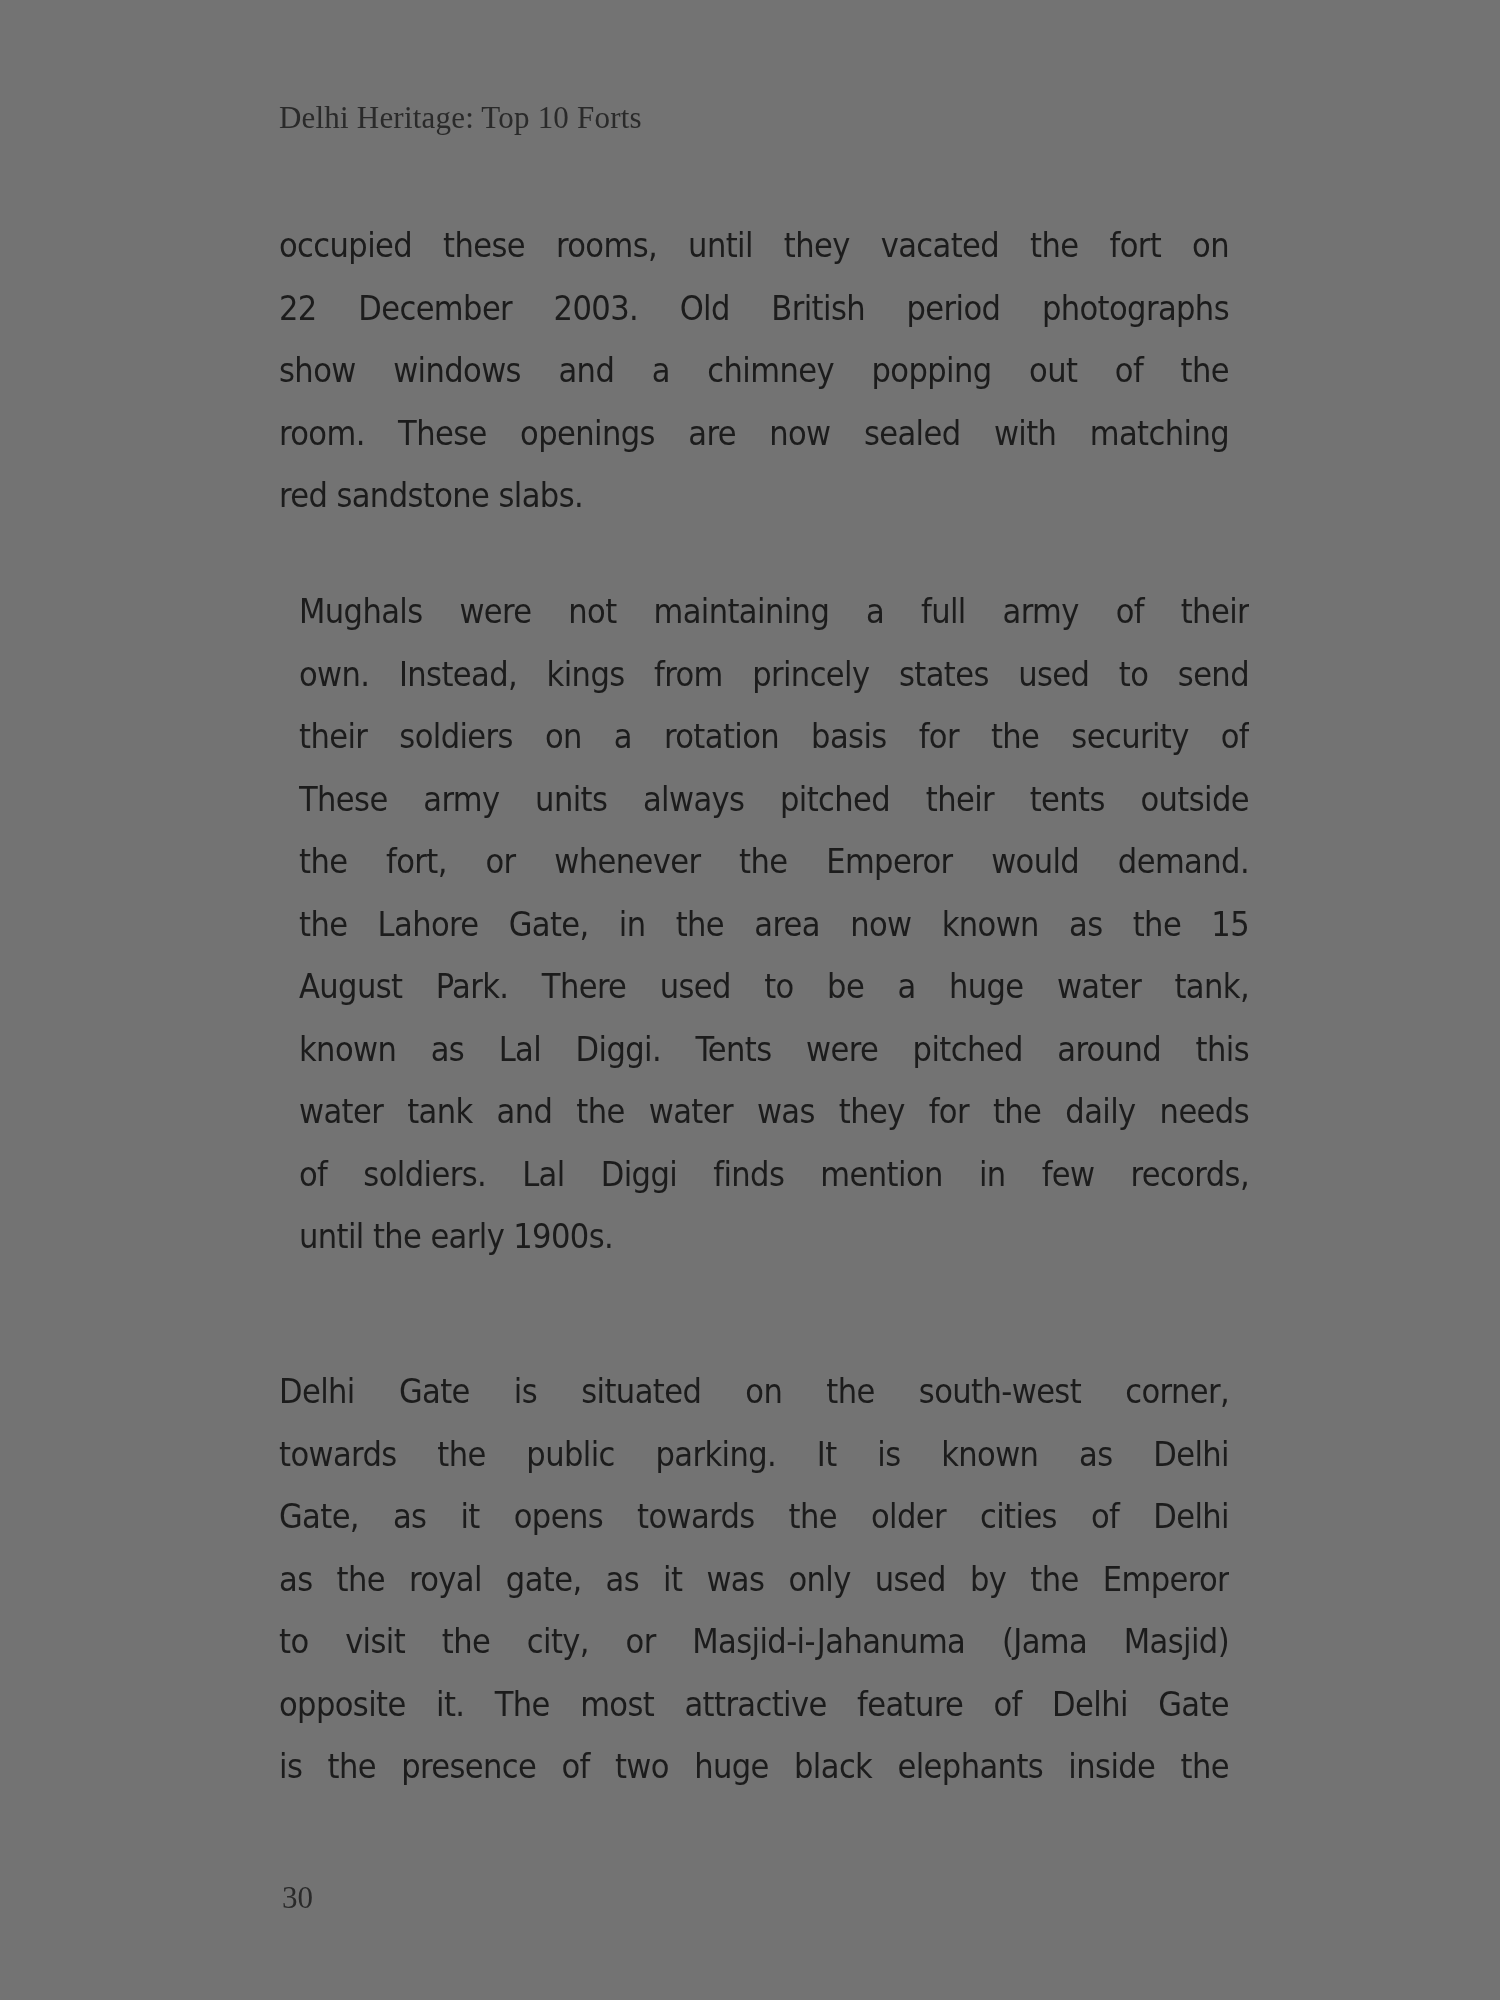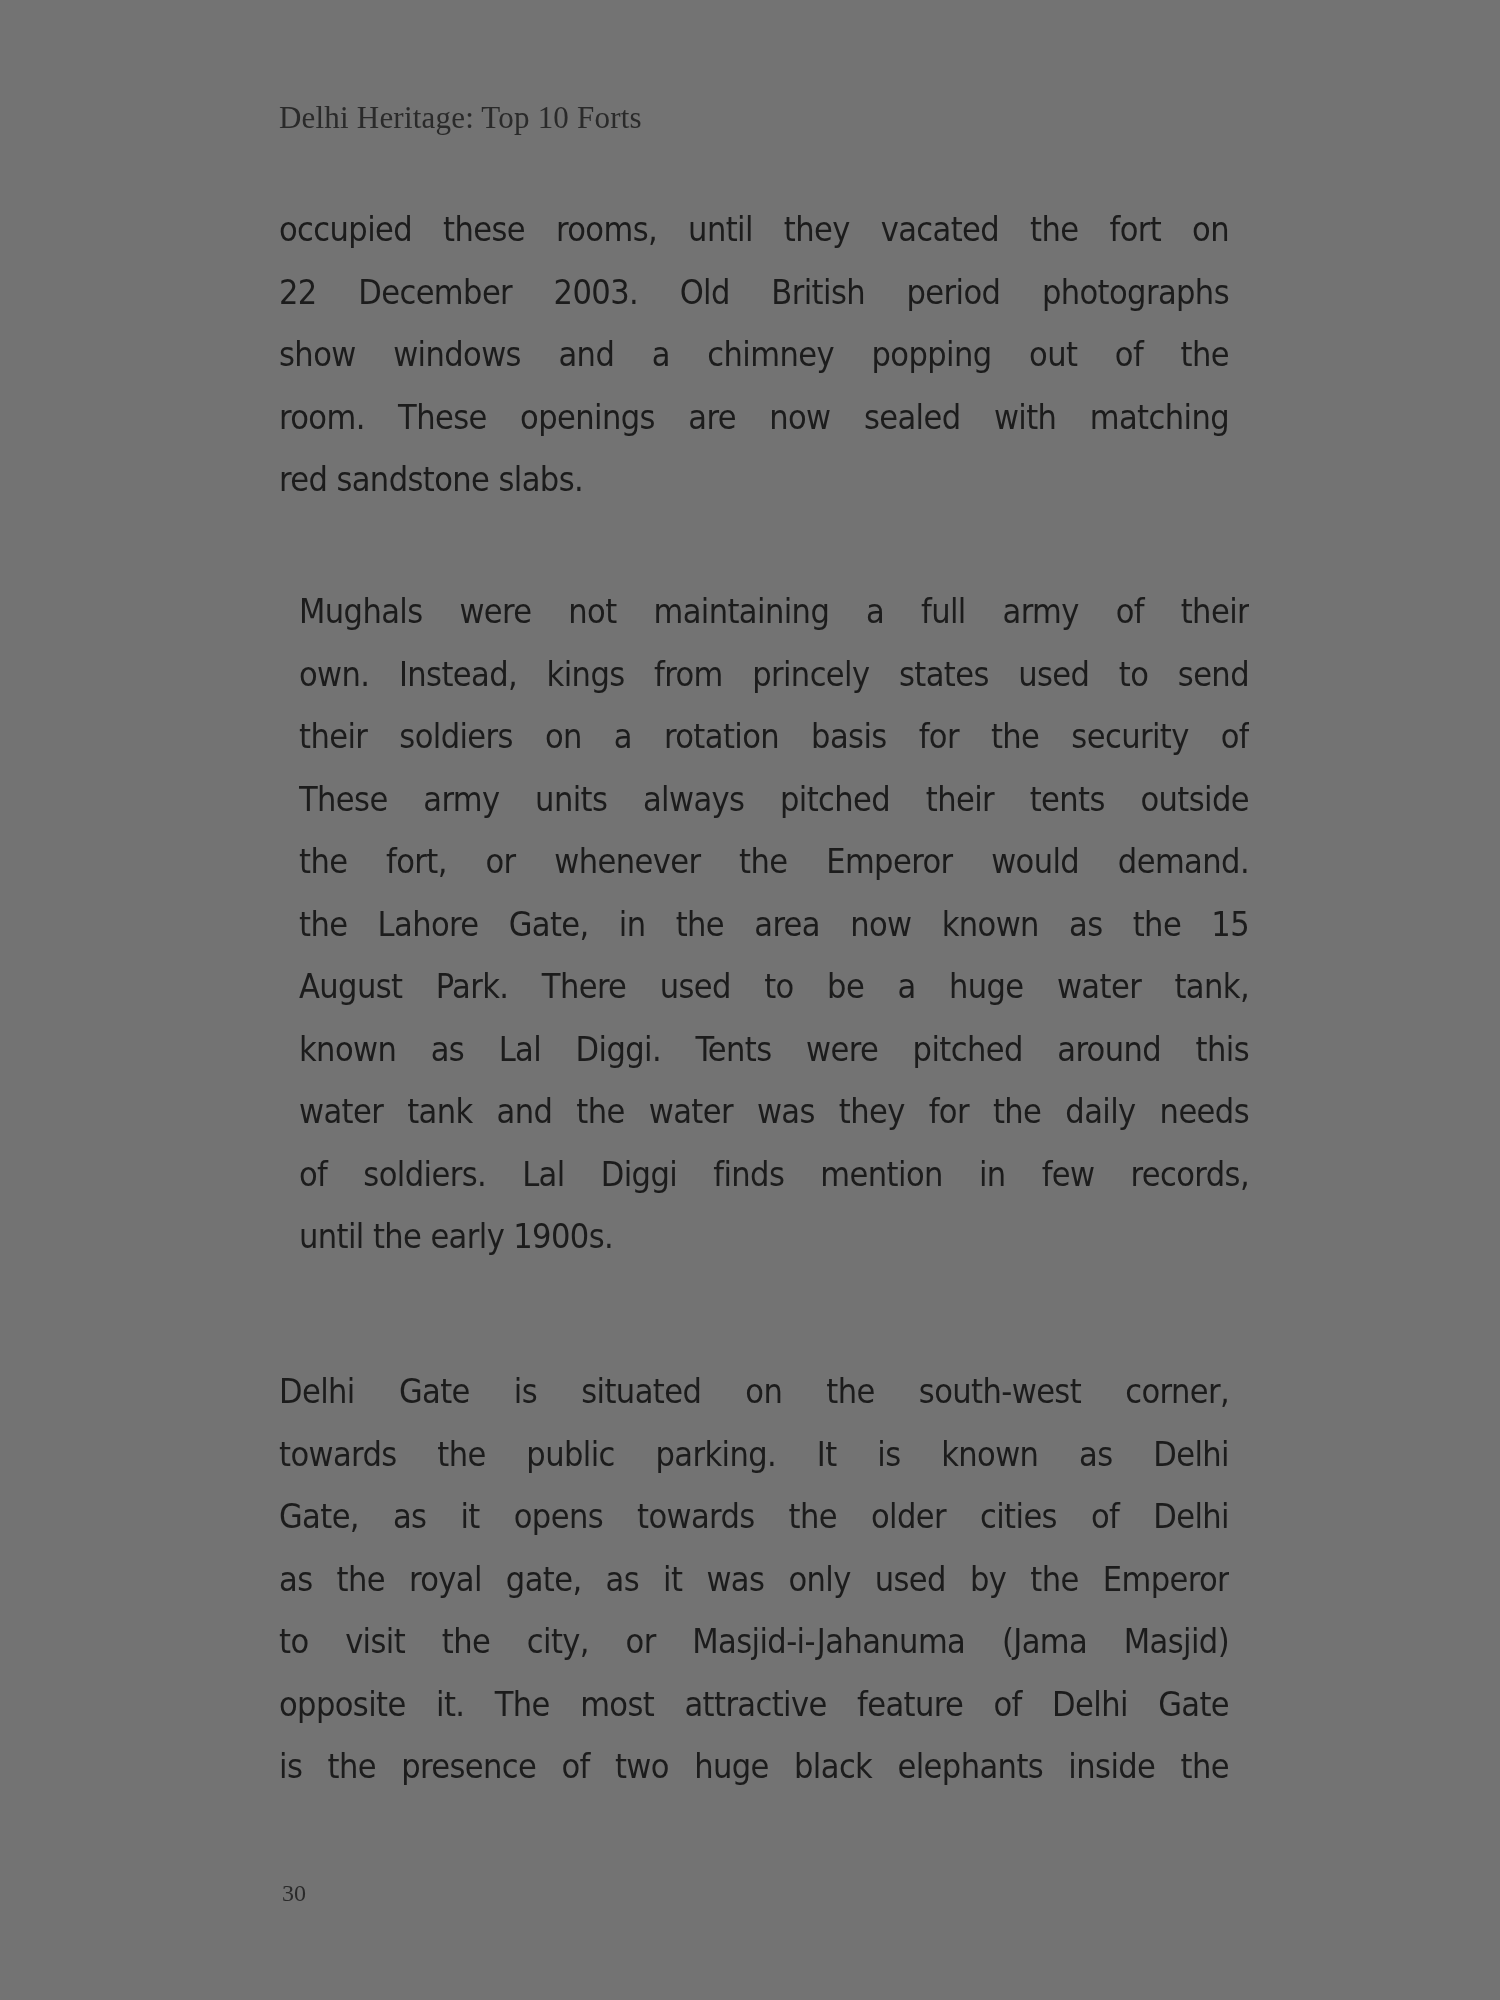--- a/index.html
+++ b/index.html
@@ -44,29 +44,29 @@
       white-space: nowrap;
       text-align: justify;
       text-align-last: justify;
       overflow: hidden;
       font-stretch: condensed;
       letter-spacing: -0.6px;
     }
     .line.last {
       text-align-last: left;
     }
-    .para-1 { top: 198px; }
+    .para-1 { top: 214px; }
     .para-2 { top: 580px; margin-left: 20px; }
     .para-3 { top: 1360px; }
     .page-number {
       position: absolute;
       left: 282px;
       top: 1880px;
       font-family: "Liberation Serif", "DejaVu Serif", serif;
-      font-size: 24px;
+      font-size: 31px;
       color: #2a2a2a;
     }
   </style>
 </head>
 <body>
 
 <div class="page">
 
   <div class="running-head">Delhi Heritage: Top 10 Forts</div>
 

